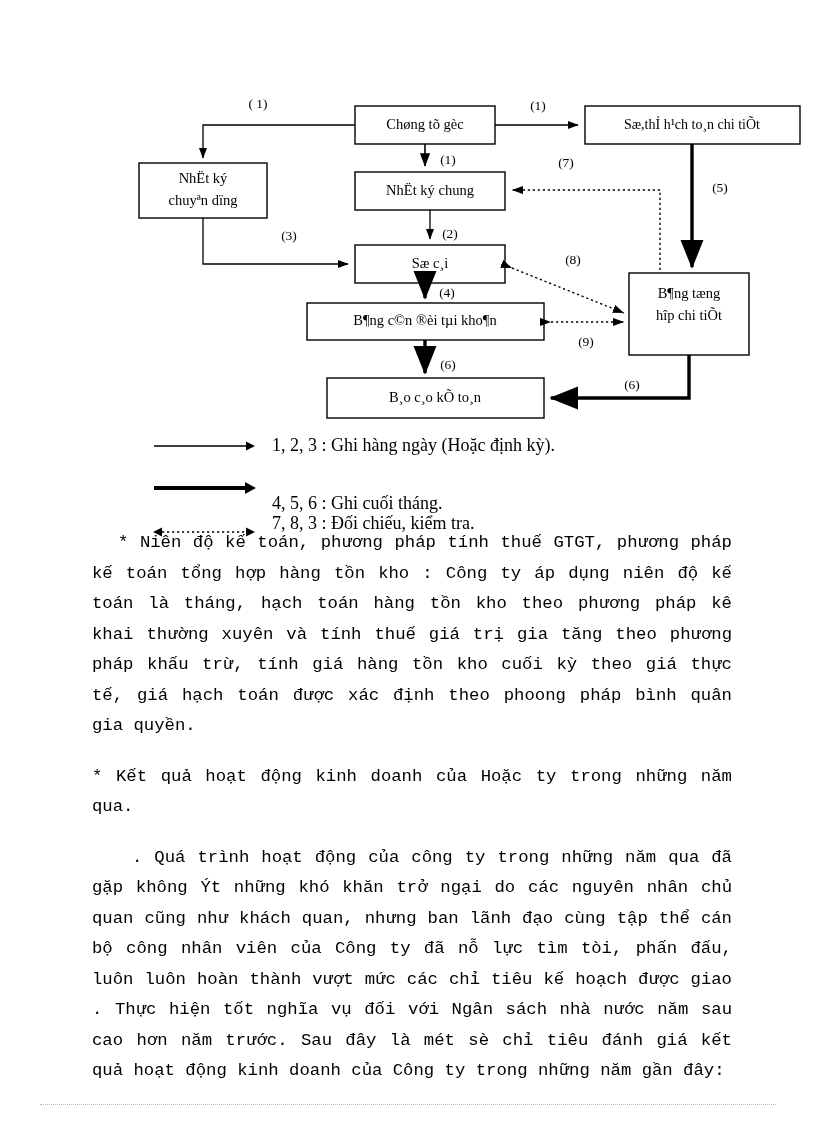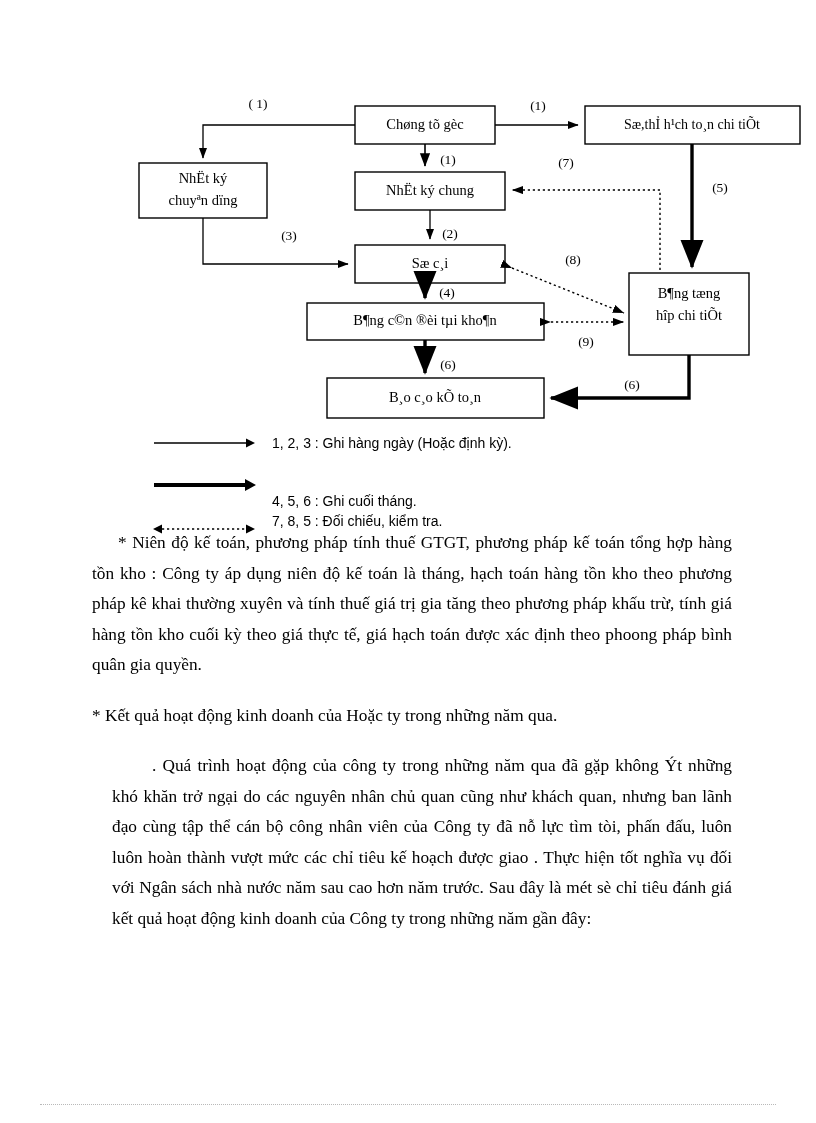--- a/index.html
+++ b/index.html
@@ -50,45 +50,46 @@
     top: 425px;
     width: 816px;
     height: 120px;
   }
   .legend-row {
     position: absolute;
     display: flex;
     align-items: center;
   }
   .legend-text {
-    font-size: 14px;
+    font-size: 18px;
     white-space: nowrap;
-    font-family: Liberation Sans, sans-serif;
+    font-family: Liberation Serif, serif;
   }
 
   
   #bodytext {
     position: absolute;
     left: 92px;
     top: 528px;
     width: 640px;
   }
   .para {
     font-size: 17.3px;
     line-height: 30.5px;
     text-align: justify;
     text-justify: inter-word;
     margin: 0;
+    font-family: Liberation Mono, monospace;
   }
   .para.indent { text-indent: 26px; }
   .para.indent-big { text-indent: 40px; }
   .gap-md { height: 20px; }
 
   
-  .para:last-child { text-align-last: left; margin-left: 20px; }
+  .para:last-child { text-align-last: left; }
 
   
   #footer-rule {
     position: absolute;
     left: 40px;
     top: 1104px;
     width: 736px;
     height: 1px;
     border-top: 1px dotted #b9b9b9;
   }
@@ -232,21 +233,21 @@
     </svg>
     <span class="legend-text" style="margin-left:16px; position:relative; top:16px;">4, 5, 6 : Ghi cuối tháng.</span>
   </div>
 
   <div class="legend-row" style="left:152px; top:96px;">
     <svg width="104" height="16">
       <path d="M10,8 L94,8" stroke="#000" stroke-width="1.4" fill="none" stroke-dasharray="2.2,2.8"></path>
       <path d="M10,3.5 L1,8 L10,12.5 z" fill="#000"></path>
       <path d="M94,3.5 L103,8 L94,12.5 z" fill="#000"></path>
     </svg>
-    <span class="legend-text" style="margin-left:16px; position:relative; top:-8px;">7, 8, 5 : Đối chiếu, kiểm tra.</span>
+    <span class="legend-text" style="margin-left:16px; position:relative; top:-8px;">7, 8, 3 : Đối chiếu, kiểm tra.</span>
   </div>
 
 </div>
 
 <div id="bodytext">
   <p class="para indent">* Niên độ kế toán, phương pháp tính thuế GTGT, phương pháp kế toán tổng hợp hàng tồn kho : Công ty áp dụng niên độ kế toán là tháng, hạch toán hàng tồn kho theo phương pháp kê khai thường xuyên và tính thuế giá trị gia tăng theo phương pháp khấu trừ, tính giá hàng tồn kho cuối kỳ theo giá thực tế, giá hạch toán được xác định theo phoong pháp bình quân gia  quyền.</p>
   <div class="gap-md"></div>
   <p class="para">* Kết quả hoạt động kinh doanh của Hoặc ty trong những năm qua.</p>
   <div class="gap-md"></div>
   <p class="para indent-big">. Quá trình hoạt động của công ty trong những năm qua đã gặp không Ýt những khó khăn trở ngại do các nguyên nhân chủ quan cũng như khách quan, nhưng ban lãnh đạo cùng tập thể cán bộ công nhân viên của Công ty đã nỗ lực tìm tòi, phấn đấu, luôn luôn hoàn thành vượt mức các chỉ tiêu kế hoạch được giao . Thực hiện tốt nghĩa vụ đối với Ngân sách nhà nước năm sau cao hơn năm trước. Sau đây là mét sè chỉ tiêu đánh giá kết quả hoạt động kinh doanh của Công ty trong những năm gần đây:</p>

